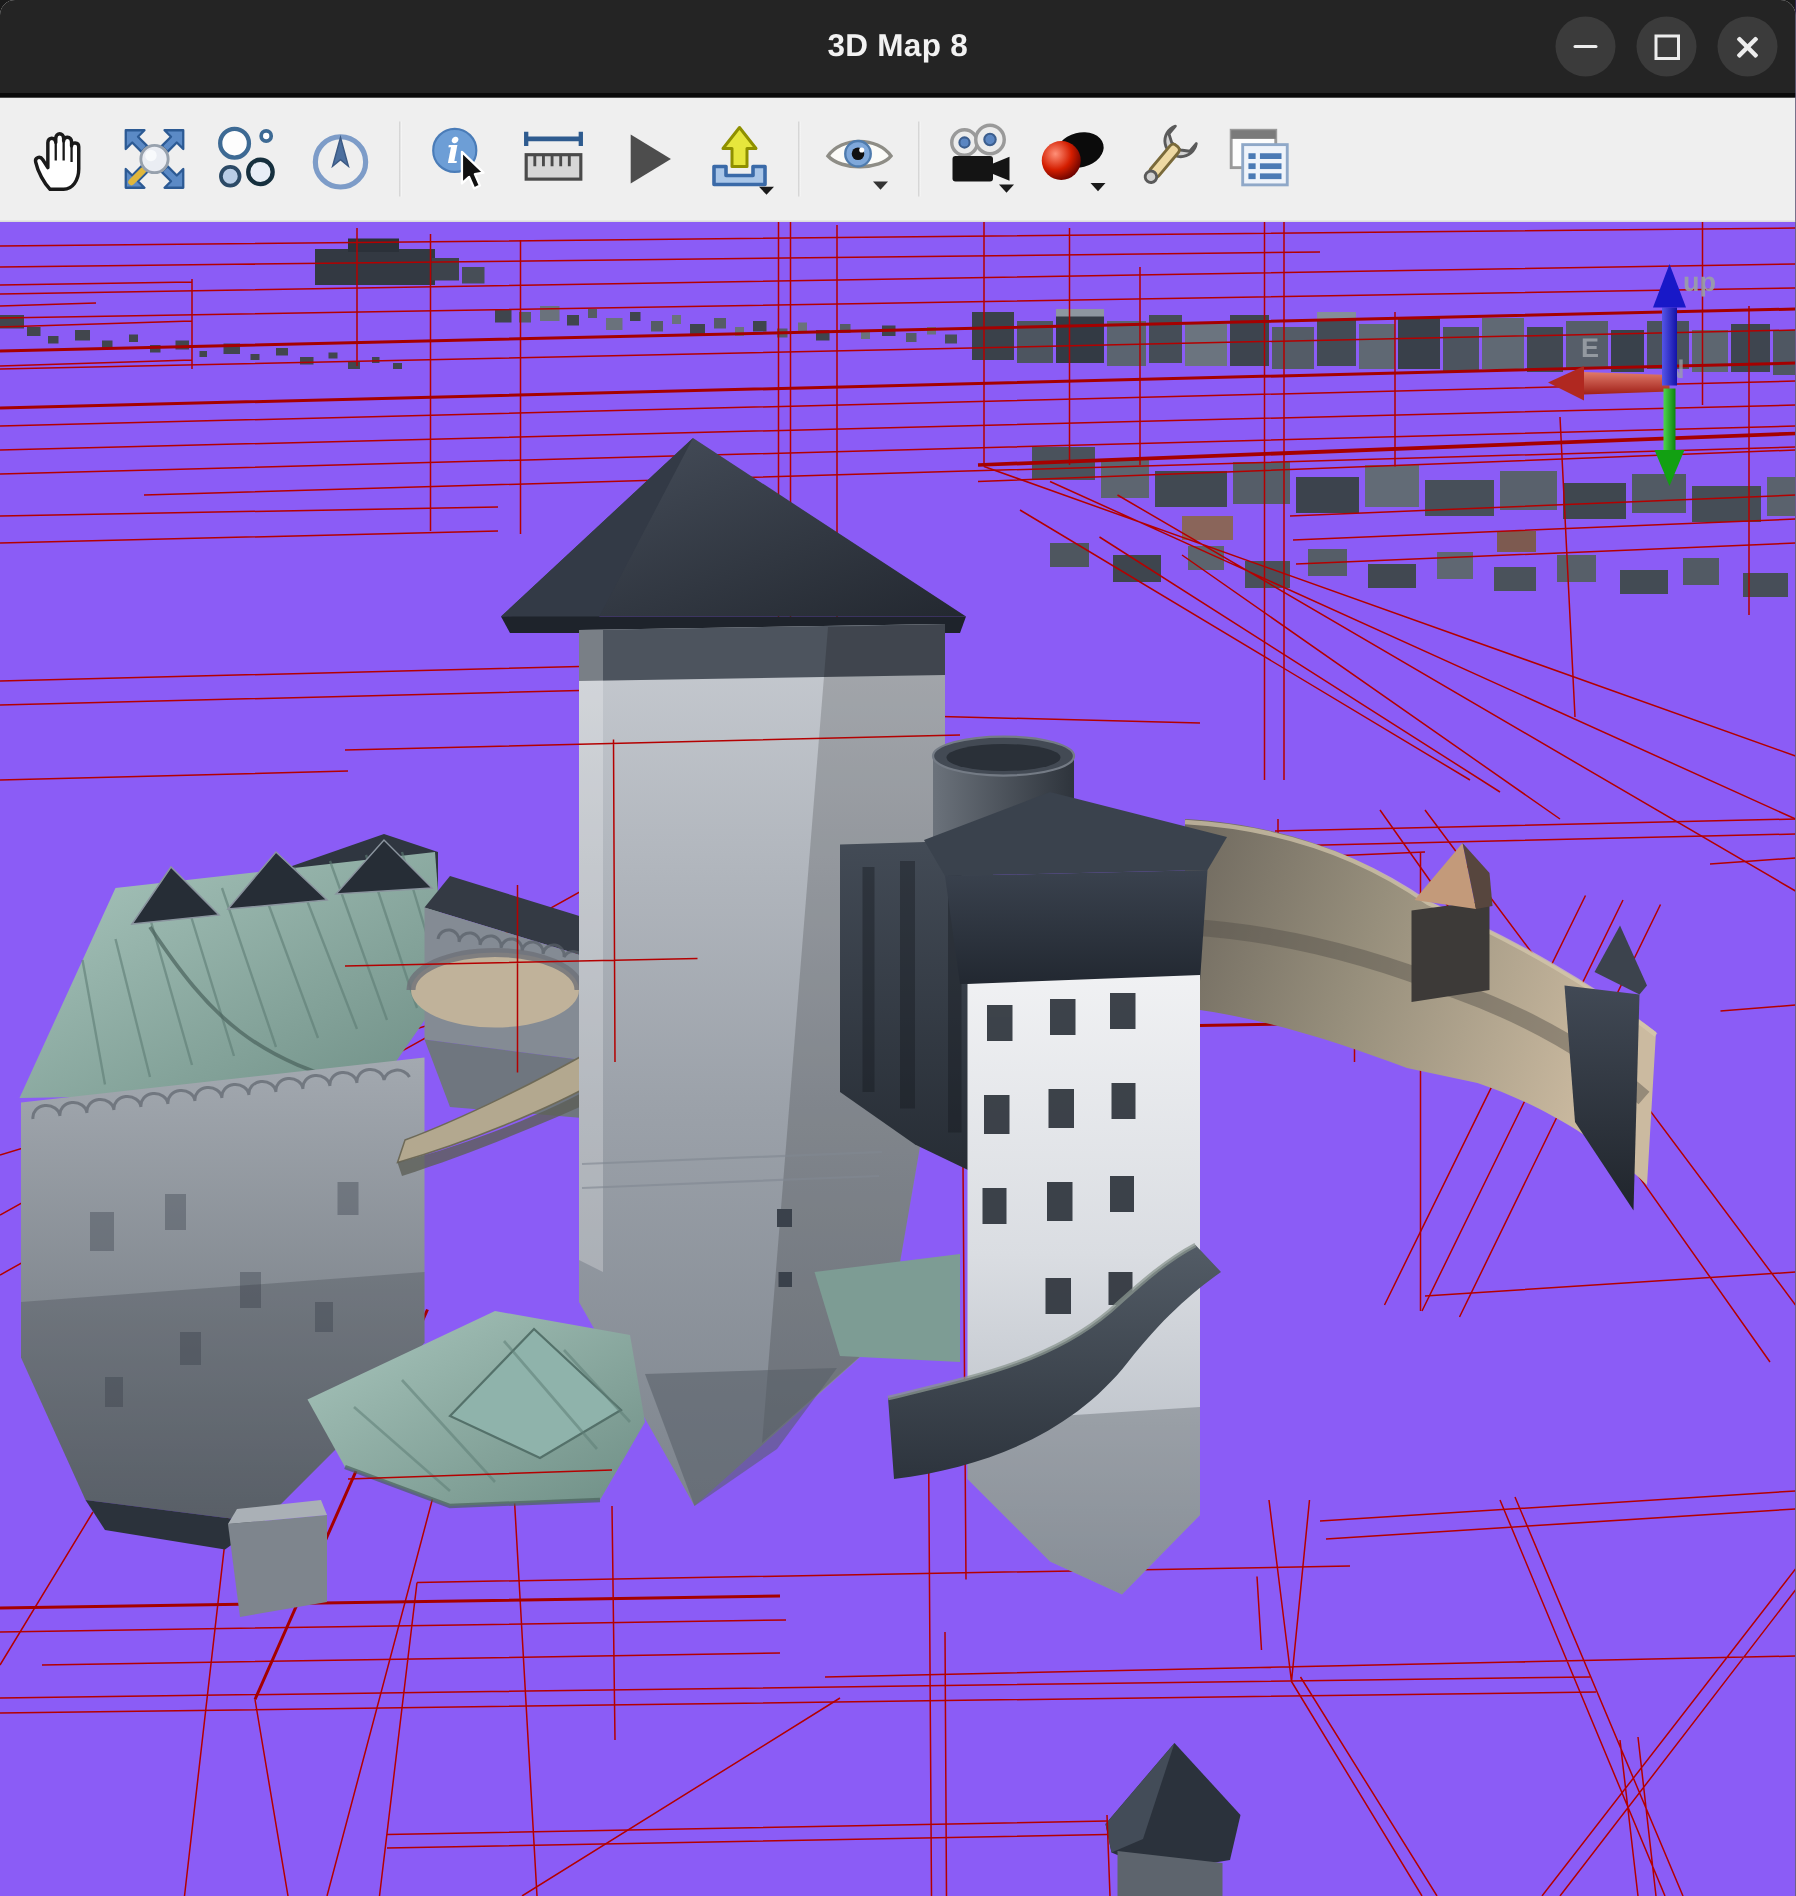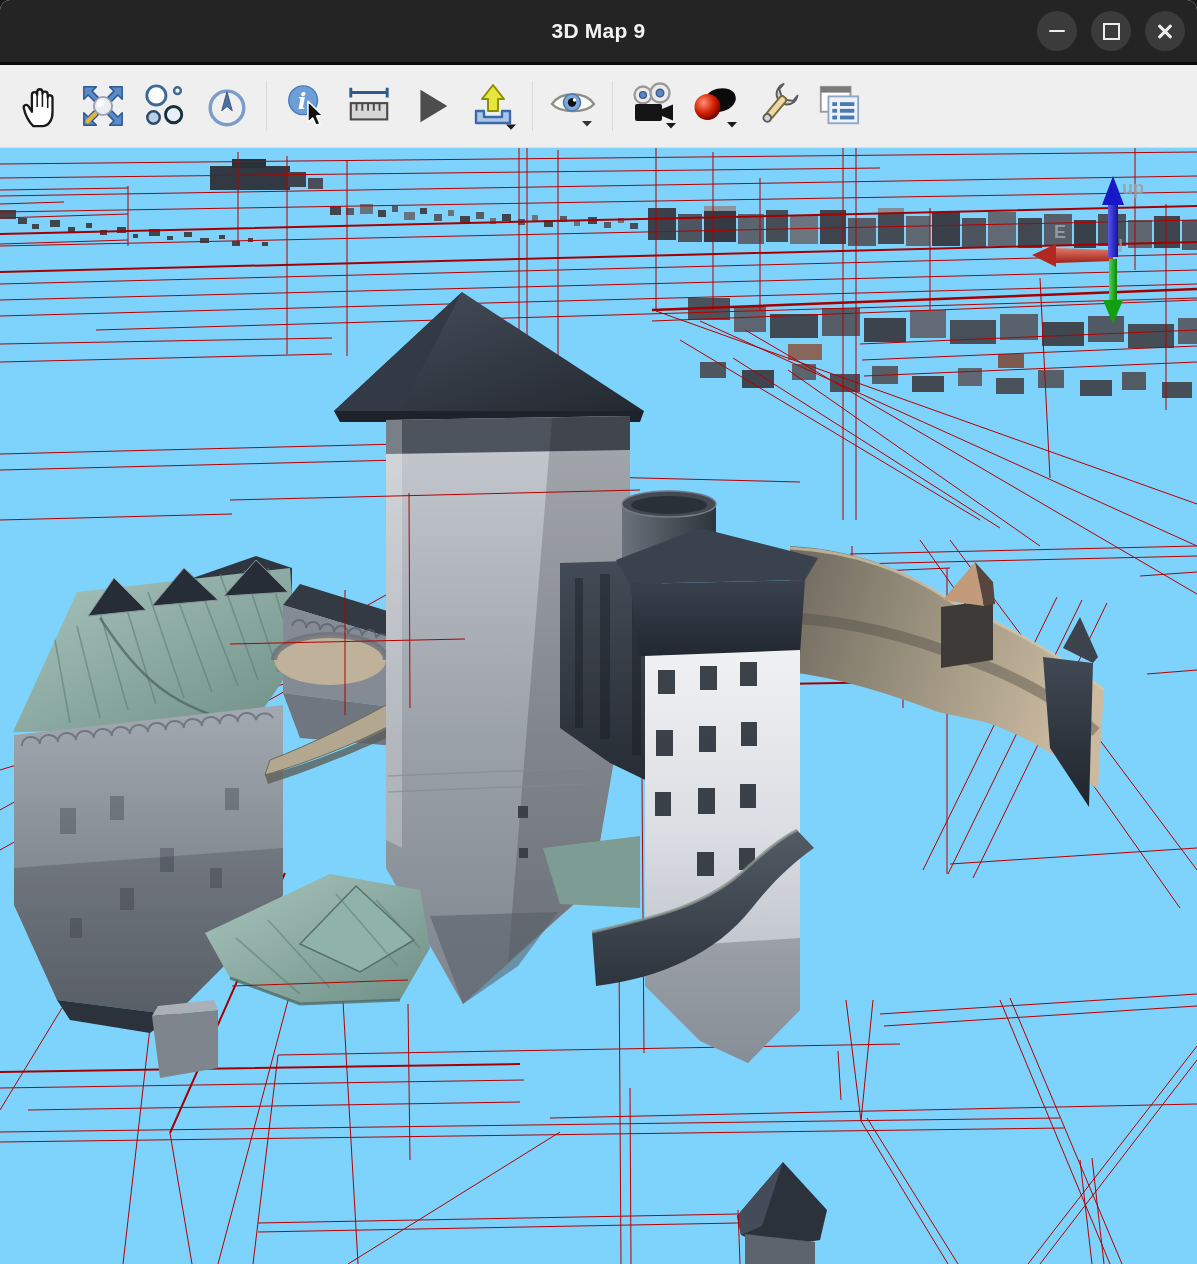--- a/index.html
+++ b/index.html
@@ -35,31 +35,31 @@
   .toolbar{
     height:82px;background:#efefef;border-bottom:1px solid #dcdcdc;
     display:flex;align-items:center;padding:0 10px;
   }
   .tb-btn{
     width:62px;height:66px;background:transparent;border:none;padding:0;margin:0;
     display:flex;align-items:center;justify-content:center;cursor:pointer;border-radius:4px;
   }
   .tb-sep{width:2px;height:50px;background:linear-gradient(to right,#cfcfcf,#fbfbfb);margin:0 8px;flex:none;}
   
-  .viewport{width:1197px;height:1116px;background:#7dd3fc;position:relative;}
+  .viewport{width:1197px;height:1116px;background:#8b5cf6;position:relative;}
   .viewport svg{display:block;}
   text{user-select:none;}
 </style>
 </head>
 <body>
 
 <div class="window">
 
   <div class="titlebar">
-    <span class="title">3D Map 9</span>
+    <span class="title">3D Map 8</span>
     <div class="win-controls">
       <button class="win-btn">
           <span class="glyph-min"></span>
         </button>
       <button class="win-btn">
           <span class="glyph-max"></span>
         </button>
       <button class="win-btn">
           <span class="glyph-close"></span>
         </button>

